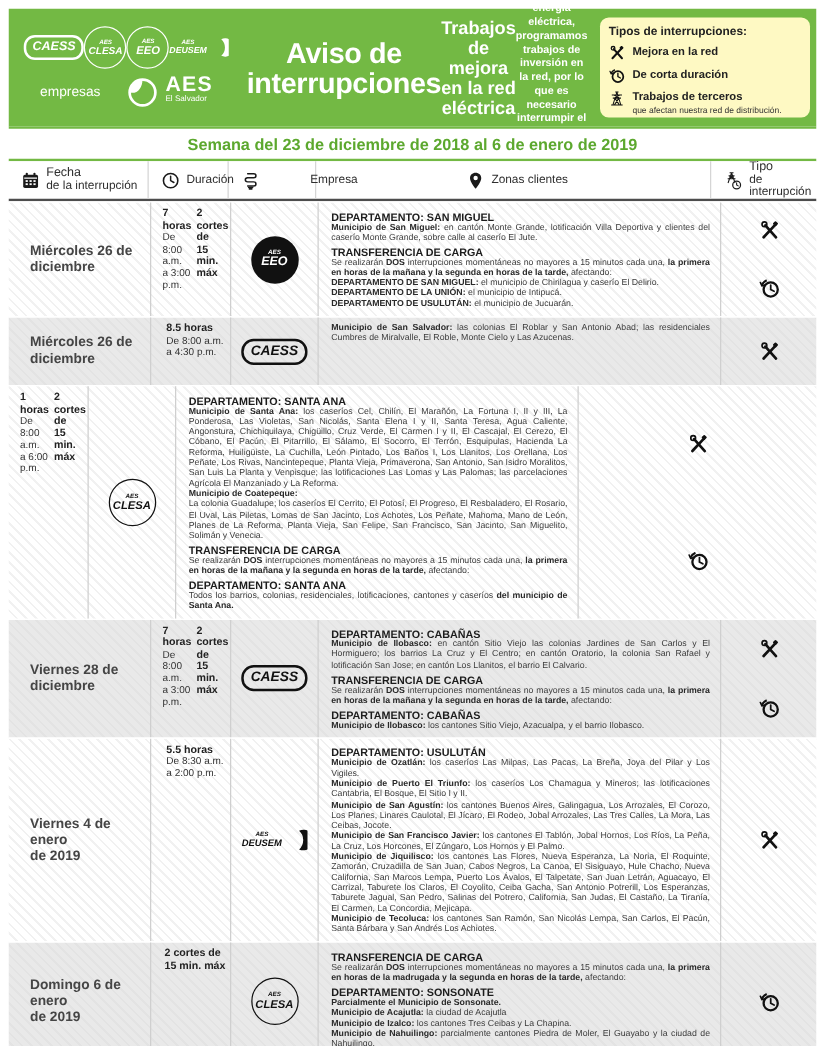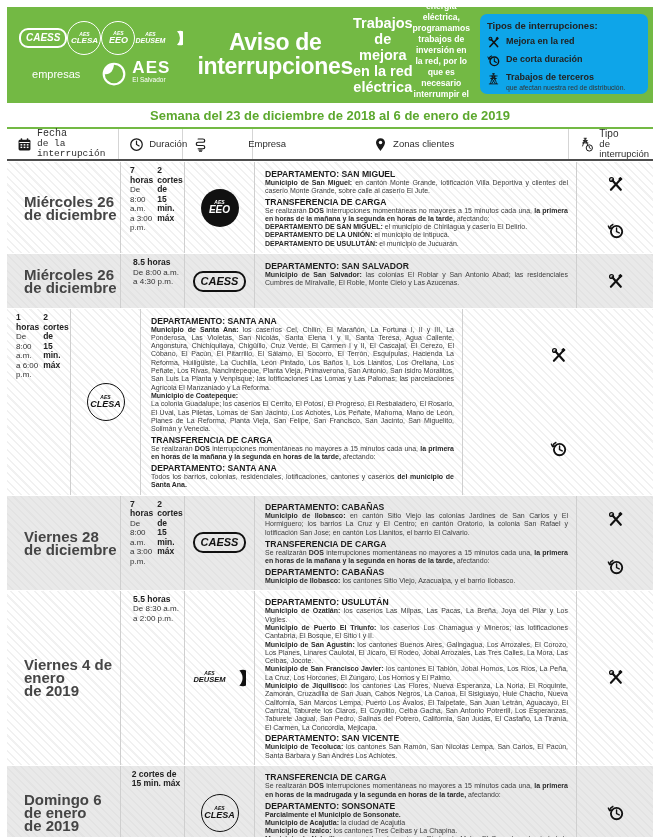--- a/index.html
+++ b/index.html
@@ -10,21 +10,21 @@
   .top{background:#73b944;display:flex;align-items:stretch;height:94px;color:#fff;}
   .logos-col{width:238px;display:flex;flex-direction:column;justify-content:center;gap:6px;padding:6px 4px 6px 10px;box-sizing:border-box;}
   .logo-row{display:flex;align-items:center;justify-content:space-between;padding:0 2px;}
   .logo-row2{display:flex;align-items:center;justify-content:center;gap:21px;}
   .vdiv{width:1px;background:rgba(255,255,255,.85);margin:6px 0;}
   .title-col{flex:1;display:flex;flex-direction:row;align-items:center;justify-content:center;text-align:center;padding:2px 8px;box-sizing:border-box;}
   .title{font-size:23px;font-weight:bold;line-height:24px;letter-spacing:-.3px;}
   .subtitle{font-size:14.5px;font-weight:bold;line-height:16px;margin-top:1px;}
   .desc{font-size:8.6px;font-weight:bold;line-height:11px;margin-top:4px;max-width:310px;}
 
-  .types-box{width:168px;background:#0ea5e9;border-radius:7px;margin:7px 8px 7px 2px;padding:6px 7px;box-sizing:border-box;color:#222;flex-shrink:0;}
+  .types-box{width:168px;background:#fef9c3;border-radius:7px;margin:7px 8px 7px 2px;padding:6px 7px;box-sizing:border-box;color:#222;flex-shrink:0;}
   .types-title{font-size:9.5px;font-weight:bold;margin-bottom:4px;}
   .type-item{display:flex;align-items:flex-start;gap:6px;margin-top:5px;}
   .type-item .t-ic{width:13px;height:13px;flex-shrink:0;color:#111;}
   .type-item .t-ic svg{width:13px;height:13px;display:block;}
   .t-label{font-size:9px;font-weight:bold;color:#222;line-height:10px;}
   .t-sub{font-size:6.8px;font-weight:normal;color:#333;line-height:7.5px;}
 
   
   .wlg{color:#fff;font-style:italic;font-weight:bold;display:flex;flex-direction:column;align-items:center;justify-content:center;}
   .wlg .sm{font-size:5px;line-height:5px;font-style:italic;}
@@ -47,34 +47,34 @@
   .banner{border-top:2px solid #73b944;border-bottom:2px solid #73b944;background:#fff;text-align:center;padding:5px 0 4px;color:#5ca82e;font-weight:bold;font-size:13px;}
 
   
   .thead{display:flex;align-items:center;height:30px;border-bottom:2px solid #4d4d4d;background:#fff;color:#333;}
   .hcell{display:flex;align-items:center;gap:5px;box-sizing:border-box;height:100%;padding:0 4px 0 10px;border-right:1px solid #d5d5d5;}
   .hcell:last-child{border-right:none;}
   .h-ic{width:15px;height:15px;color:#1a1a1a;flex-shrink:0;}
   .h-ic svg{width:15px;height:15px;display:block;}
   .hlab{font-size:9.5px;line-height:10px;color:#2e2e2e;}
   .hlab .l1{font-size:10px;}
-  .h-date{width:114px;font-family:Liberation Mono, monospace;}
+  .h-date{width:114px;}
   .h-dur{width:64px;}
   .h-comp{width:70px;gap:40px;}
   .h-zones{width:322px;justify-content:center;}
   .h-type{flex:1;}
 
   
   .tbody{flex:1;display:flex;flex-direction:column;}
   .row{display:flex;border-top:1px solid #fff;}
   .row.hatch{background:repeating-linear-gradient(45deg,#ffffff 0px,#ffffff 4px,#f1f1f1 4px,#f1f1f1 5.5px);}
   .row.gray{background:repeating-linear-gradient(45deg,#e9e9e9 0px,#e9e9e9 4px,#e3e3e3 4px,#e3e3e3 5.5px);}
   .cell{box-sizing:border-box;border-right:1px solid #cfcfcf;}
   .cell:last-child{border-right:none;}
-  .c-date{width:114px;display:flex;align-items:center;padding-left:17px;font-size:15px;font-weight:bold;color:#454545;white-space:pre-line;line-height:13px;}
+  .c-date{width:114px;display:flex;align-items:center;padding-left:17px;font-size:11px;font-weight:bold;color:#454545;white-space:pre-line;line-height:13px;}
   .c-dur{width:64px;display:flex;flex-direction:row;justify-content:center;padding:4px 2px 4px 9px;gap:4px;}
   .c-dur.two{justify-content:space-around;}
   .dur-line{font-size:8px;line-height:9.5px;color:#333;}
   .dur-line.b{font-weight:bold;font-size:8.5px;color:#222;}
   .c-comp{width:70px;display:flex;align-items:center;justify-content:center;}
   .c-zones{width:322px;padding:5px 8px 5px 10px;}
   .z-h{font-size:8.6px;font-weight:bold;color:#1c1c1c;line-height:10px;margin-top:1.5px;}
   .z-p{font-size:7px;line-height:8.3px;color:#3c3c3c;text-align:justify;}
   .z-p .zb{font-weight:bold;color:#2a2a2a;}
   .c-type{flex:1;display:flex;flex-direction:column;align-items:center;justify-content:center;gap:8px;}
@@ -298,21 +298,20 @@
           <div class="dur-block">
             <div class="dur-line b">8.5 horas</div>
             <div class="dur-line">De 8:00 a.m.</div>
             <div class="dur-line">a 4:30 p.m.</div>
           </div>
         </div>
         <div class="cell c-comp">
           <span class="lg lg-caess">CAESS</span>
         </div>
         <div class="cell c-zones">
-          <div class="z-h">DEPARTAMENTO: SAN SALVADOR</div>
           <div class="z-p"><span class="zb">Municipio de San Salvador:</span><span> las colonias El Roblar y San Antonio Abad; las residenciales Cumbres de Miralvalle, El Roble, Monte Cielo y Las Azucenas.</span></div>
         </div>
         <div class="cell c-type">
           <span class="type-ic">
             <svg viewBox="0 0 24 24">
               <g stroke="currentColor" stroke-width="3" stroke-linecap="round" fill="none">
                 <path d="M7.5 6 L19.5 19.5"></path>
                 <path d="M18.5 5.5 L5.5 19.5"></path>
               </g>
               <circle cx="6.4" cy="4.9" r="2.7" fill="none" stroke="currentColor" stroke-width="1.9"></circle>
@@ -438,21 +437,20 @@
             </span>
           </span>
         </div>
         <div class="cell c-zones">
           <div class="z-h">DEPARTAMENTO: USULUTÁN</div>
           <div class="z-p"><span class="zb">Municipio de Ozatlán:</span><span> los caseríos Las Milpas, Las Pacas, La Breña, Joya del Pilar y Los Vigiles.</span></div>
           <div class="z-p"><span class="zb">Municipio de Puerto El Triunfo:</span><span> los caseríos Los Chamagua y Mineros; las lotificaciones Cantabria, El Bosque, El Sitio I y II.</span></div>
           <div class="z-p"><span class="zb">Municipio de San Agustín:</span><span> los cantones Buenos Aires, Galingagua, Los Arrozales, El Corozo, Los Planes, Linares Caulotal, El Jícaro, El Rodeo, Jobal Arrozales, Las Tres Calles, La Mora, Las Ceibas, Jocote.</span></div>
           <div class="z-p"><span class="zb">Municipio de San Francisco Javier:</span><span> los cantones El Tablón, Jobal Hornos, Los Ríos, La Peña, La Cruz, Los Horcones, El Zúngaro, Los Hornos y El Palmo.</span></div>
           <div class="z-p"><span class="zb">Municipio de Jiquilisco:</span><span> los cantones Las Flores, Nueva Esperanza, La Noria, El Roquinte, Zamorán, Cruzadilla de San Juan, Cabos Negros, La Canoa, El Sisiguayo, Hule Chacho, Nueva California, San Marcos Lempa, Puerto Los Ávalos, El Talpetate, San Juan Letrán, Aguacayo, El Carrizal, Taburete los Claros, El Coyolito, Ceiba Gacha, San Antonio Potrerill, Los Esperanzas, Taburete Jagual, San Pedro, Salinas del Potrero, California, San Judas, El Castaño, La Tiranía, El Carmen, La Concordia, Mejicapa.</span></div>
-          <div class="z-h">DEPARTAMENTO: SAN VICENTE</div>
           <div class="z-p"><span class="zb">Municipio de Tecoluca:</span><span> los cantones San Ramón, San Nicolás Lempa, San Carlos, El Pacún, Santa Bárbara y San Andrés Los Achiotes.</span></div>
         </div>
         <div class="cell c-type">
           <span class="type-ic">
             <svg viewBox="0 0 24 24">
               <g stroke="currentColor" stroke-width="3" stroke-linecap="round" fill="none">
                 <path d="M7.5 6 L19.5 19.5"></path>
                 <path d="M18.5 5.5 L5.5 19.5"></path>
               </g>
               <circle cx="6.4" cy="4.9" r="2.7" fill="none" stroke="currentColor" stroke-width="1.9"></circle>

